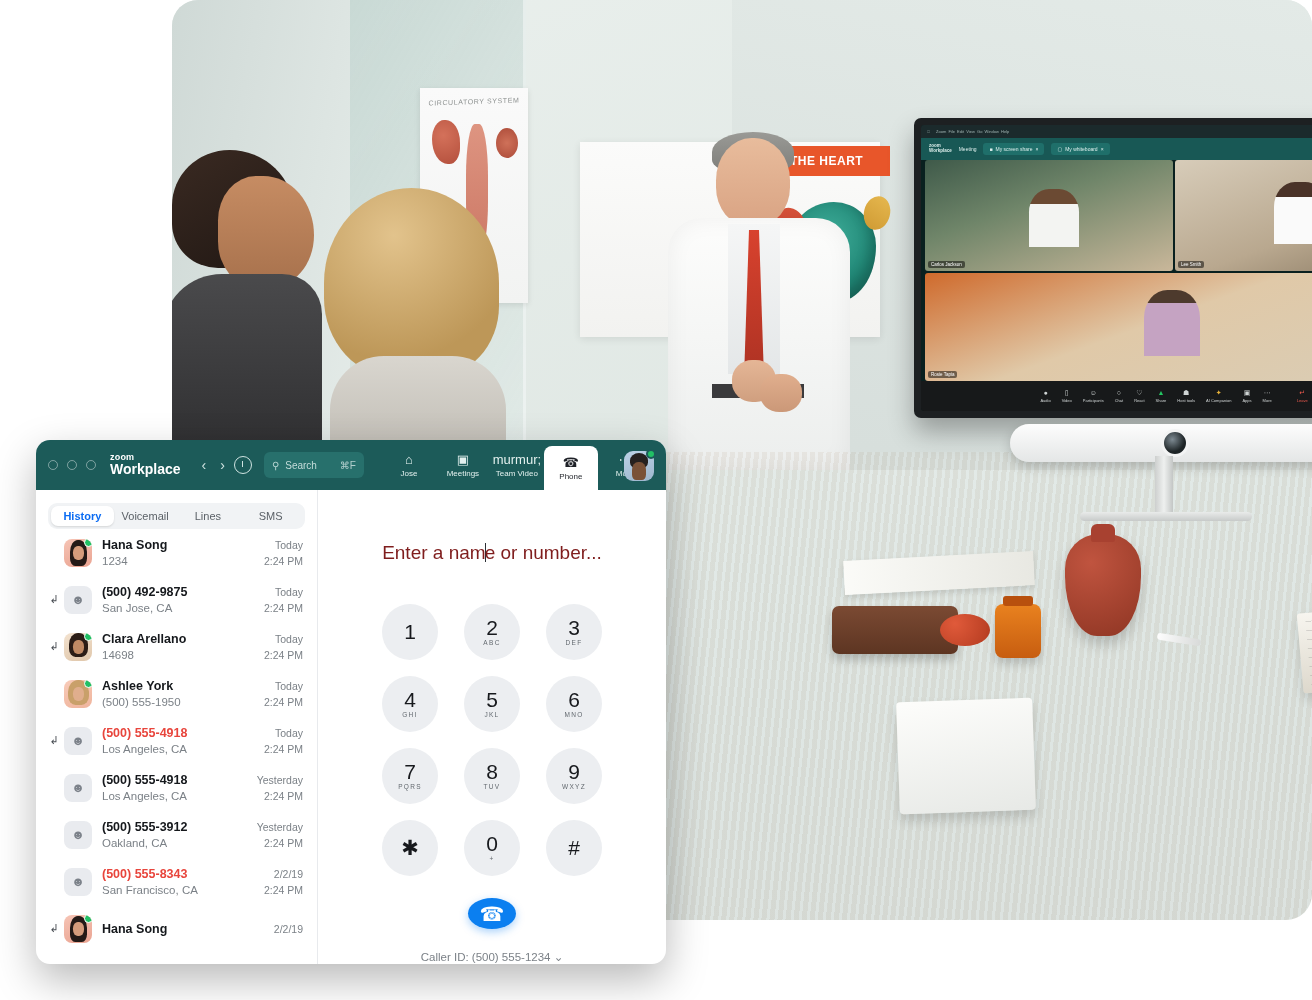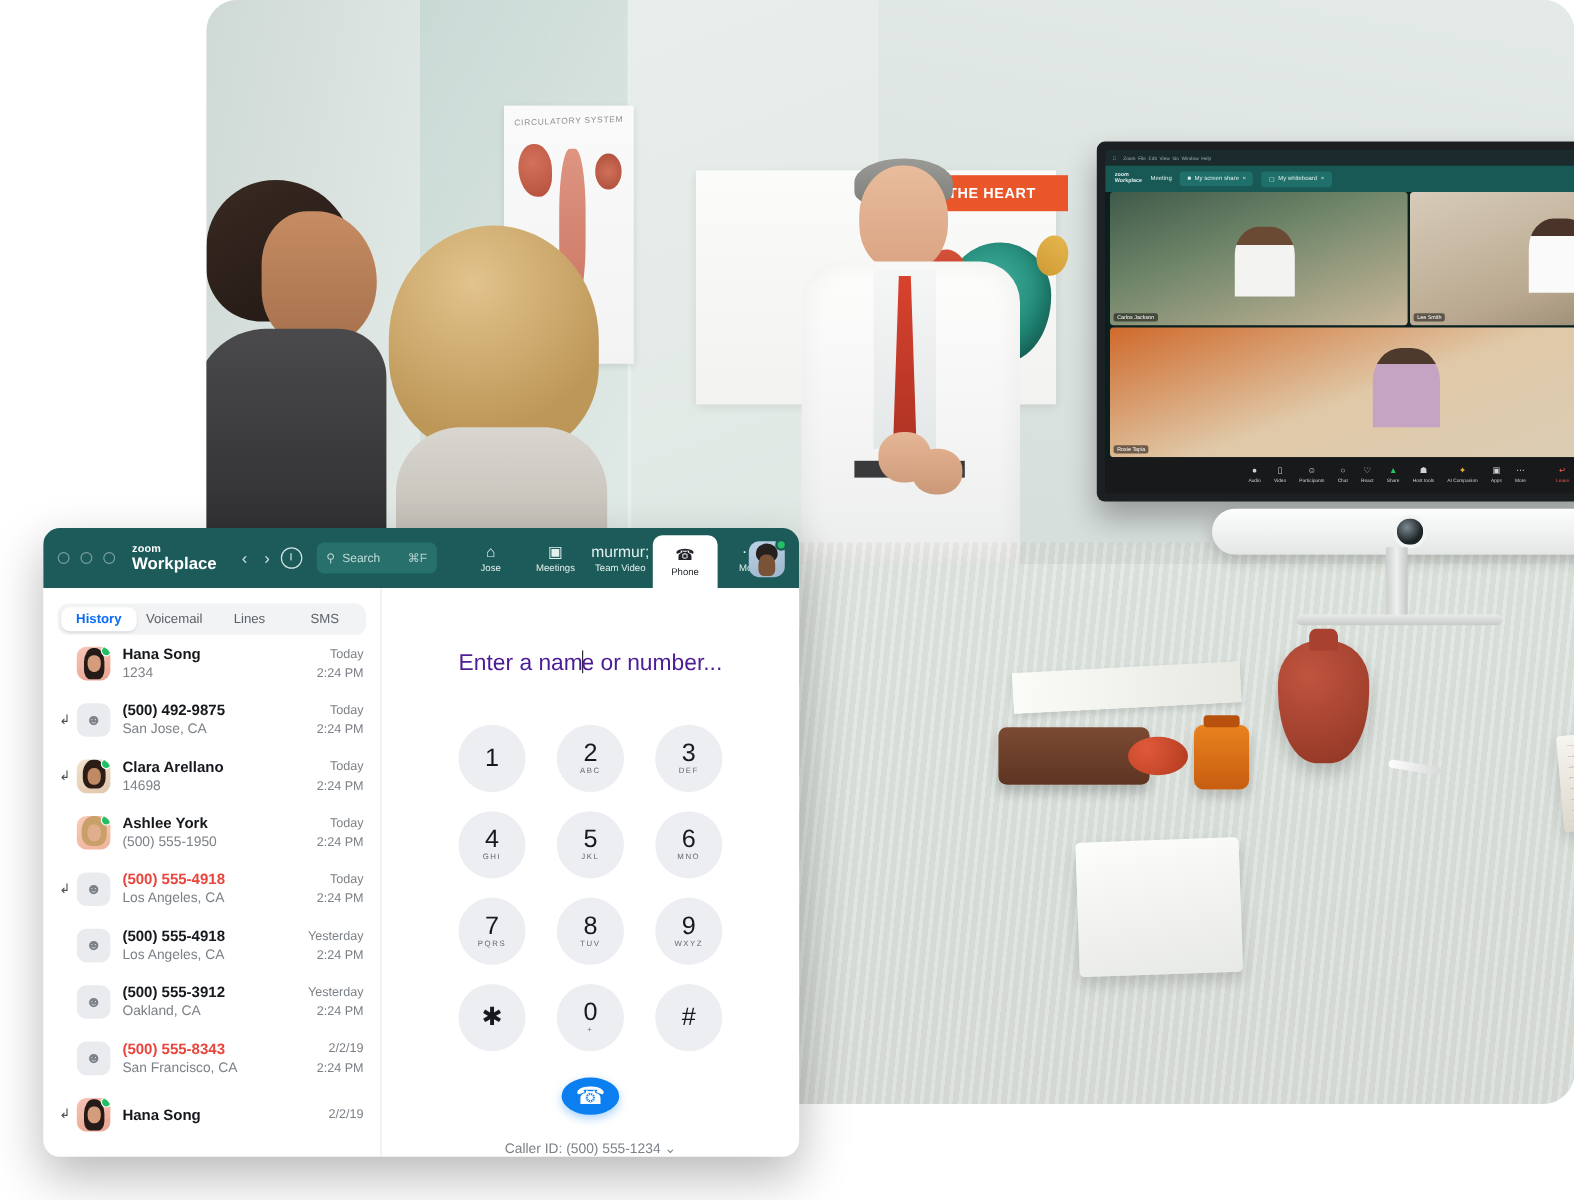--- a/index.html
+++ b/index.html
@@ -281,21 +281,21 @@
   .cinfo { flex:1; min-width:0; }
   .cname { font-size:12.5px; font-weight:bold; color:#15181c; line-height:16px; }
   .cname.missed { color:#e8453c; }
   .csub { font-size:11.5px; color:#7b8187; line-height:16px; }
   .cmeta { text-align:right; }
   .cday { font-size:10.5px; color:#7b8187; line-height:16px; }
   .ctime { font-size:10.5px; color:#7b8187; line-height:16px; }
 
   
   .rpane { flex:1; display:flex; flex-direction:column; align-items:center; padding-top:52px; }
-  .dialinput { font-size:19px; color:#4c1d95; position:relative; }
+  .dialinput { font-size:19px; color:#7f1d1d; position:relative; }
   .caret { display:inline-block; width:1px; height:19px; background:#2b2f34;
     vertical-align:-3px; margin:0 -1px; }
   .keys { margin-top:40px; display:grid; grid-template-columns:repeat(3,56px);
     gap:16px 26px; }
   .key { width:56px; height:56px; border-radius:50%; background:#eceef1;
     display:flex; flex-direction:column; align-items:center; justify-content:center;
     cursor:pointer; }
   .key .kd { font-size:21px; color:#17191d; line-height:22px; font-weight:500; }
   .key .kl { font-size:6.5px; color:#63696f; letter-spacing:1.3px; line-height:8px; }
   .callbtn { margin-top:22px; width:48px; height:48px; border-radius:50%; background:#0b7ff0;

